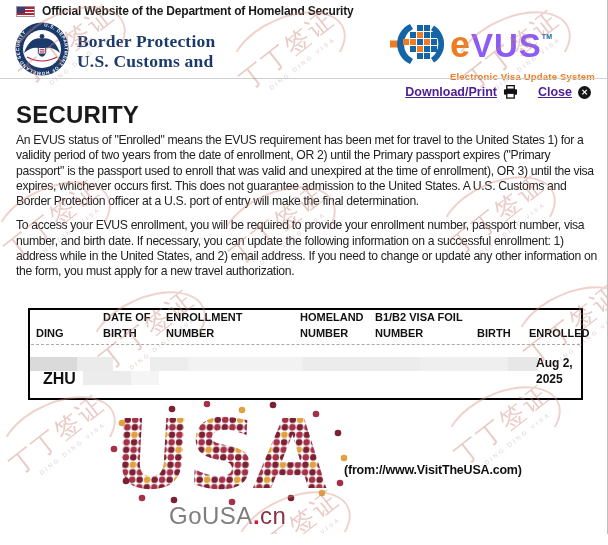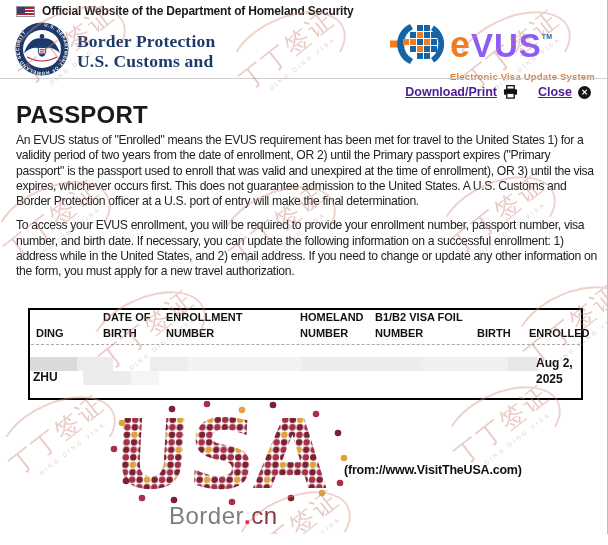--- a/index.html
+++ b/index.html
@@ -48,21 +48,21 @@
                   border:2px solid #000; background:#fff; }
   .thead { display:flex; align-items:flex-end; height:34px; padding-top:4px; }
   .th { font-size:11px; font-weight:700; color:#111; line-height:16px; white-space:pre-line;
         padding:0 0 3px 6px; }
   .th:nth-child(1){width:67px;} .th:nth-child(2){width:63px;} .th:nth-child(3){width:134px;}
   .th:nth-child(4){width:75px;} .th:nth-child(5){width:102px;} .th:nth-child(6){width:52px;}
   .th:nth-child(7){width:58px;}
   .tsep { border-top:1px dashed #aaa; margin:0 1px; }
   .tbody { position:relative; height:53px; }
   .redact { position:absolute; height:14px; }
-  .cell-name { position:absolute; left:3px; top:25px; font-size:12px; font-weight:700; color:#111; }
+  .cell-name { position:absolute; left:13px; top:25px; font-size:16px; font-weight:700; color:#111; }
   .cell-expires { position:absolute; left:506px; top:10px; font-size:12px; font-weight:600; color:#111;
                   line-height:16px; white-space:pre-line; }
 
   
   .usa-logo { position:absolute; left:110px; top:401px; }
   .visit-url { position:absolute; left:344px; top:463px; font-size:12.5px; font-weight:700; color:#111; letter-spacing:-0.2px; }
   .gousa { position:absolute; left:169px; top:502px; font-size:24px; letter-spacing:0.5px; }
   .gousa-go { color:#7e7e7e; }
   .gousa-dot { color:#e8112d; font-weight:700; }
   .gousa-cn { color:#8a3340; }
@@ -150,21 +150,21 @@
     <svg width="15" height="14" viewBox="0 0 16 15">
       <rect x="4" y="0.7" width="8" height="3.8" fill="none" stroke="#111" stroke-width="1.4"></rect>
       <rect x="1" y="4.5" width="14" height="6" rx="1" fill="#111"></rect>
       <rect x="4" y="8.8" width="8" height="5.2" fill="#fff" stroke="#111" stroke-width="1.4"></rect>
     </svg>
     <span class="gap"></span>
     <a>Close</a>
     <span class="close-badge">✕</span>
   </div>
 
-  <h1 class="title">PASSPORT</h1>
+  <h1 class="title">SECURITY</h1>
   <div class="paras">
     <p>An EVUS status of "Enrolled" means the EVUS requirement has been met for travel to the United States 1) for a validity period of two years from the date of enrollment, OR 2) until the Primary passport expires ("Primary passport" is the passport used to enroll that was valid and unexpired at the time of enrollment), OR 3) until the visa expires, whichever occurs first. This does not guarantee admission to the United States. A U.S. Customs and Border Protection officer at a U.S. port of entry will make the final determination.</p>
     <p>To access your EVUS enrollment, you will be required to provide your enrollment number, passport number, visa number, and birth date. If necessary, you can update the following information on a successful enrollment: 1) address while in the United States, and 2) email address. If you need to change or update any other information on the form, you must apply for a new travel authorization.</p>
   </div>
 
   <div class="enroll-table">
     <div class="thead">
       <div class="th">DING</div>
       <div class="th">DATE OF
 BIRTH</div>
@@ -230,21 +230,21 @@
       <circle cx="234" cy="57" r="3.3" fill="#e0a23c"></circle>
         <circle cx="230" cy="82" r="3.3" fill="#a63147"></circle>
       <circle cx="64" cy="99" r="3.3" fill="#7c2134"></circle>
         <circle cx="122" cy="101" r="3.3" fill="#a63147"></circle>
       <circle cx="181" cy="97" r="3.3" fill="#7c2134"></circle>
         <circle cx="212" cy="92" r="3.3" fill="#e0a23c"></circle>
     </svg>
   </div>
   <div class="visit-url">(from://www.VisitTheUSA.com)</div>
   <div class="gousa">
-    <span class="gousa-go">Border</span><span class="gousa-dot">.</span><span class="gousa-cn">cn</span>
+    <span class="gousa-go">GoUSA</span><span class="gousa-dot">.</span><span class="gousa-cn">cn</span>
   </div>
 
   <div class="wm-layer">
     <div class="stamp" style="left:25px;  top:10px;"><span class="wm-main">丁丁签证</span><span class="wm-sub">DING DING VISA</span></div>
     <div class="stamp" style="left:245px; top:15px;"><span class="wm-main">丁丁签证</span><span class="wm-sub">DING DING VISA</span></div>
     <div class="stamp" style="left:470px; top:15px;"><span class="wm-main">丁丁签证</span><span class="wm-sub">DING DING VISA</span></div>
     <div class="stamp" style="left:10px;  top:185px;"><span class="wm-main">丁丁签证</span><span class="wm-sub">DING DING VISA</span></div>
     <div class="stamp" style="left:235px; top:190px;"><span class="wm-main">丁丁签证</span><span class="wm-sub">DING DING VISA</span></div>
     <div class="stamp" style="left:455px; top:180px;"><span class="wm-main">丁丁签证</span><span class="wm-sub">DING DING VISA</span></div>
     <div class="stamp" style="left:105px; top:295px;"><span class="wm-main">丁丁签证</span><span class="wm-sub">DING DING VISA</span></div>

